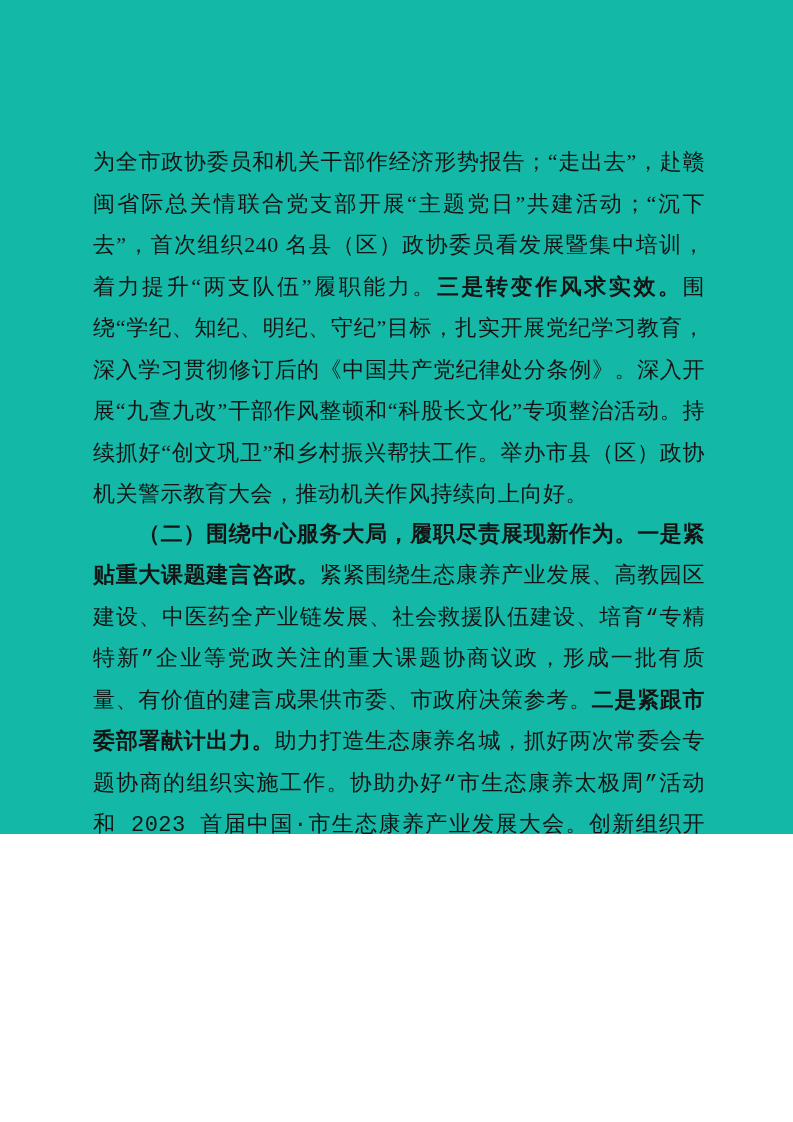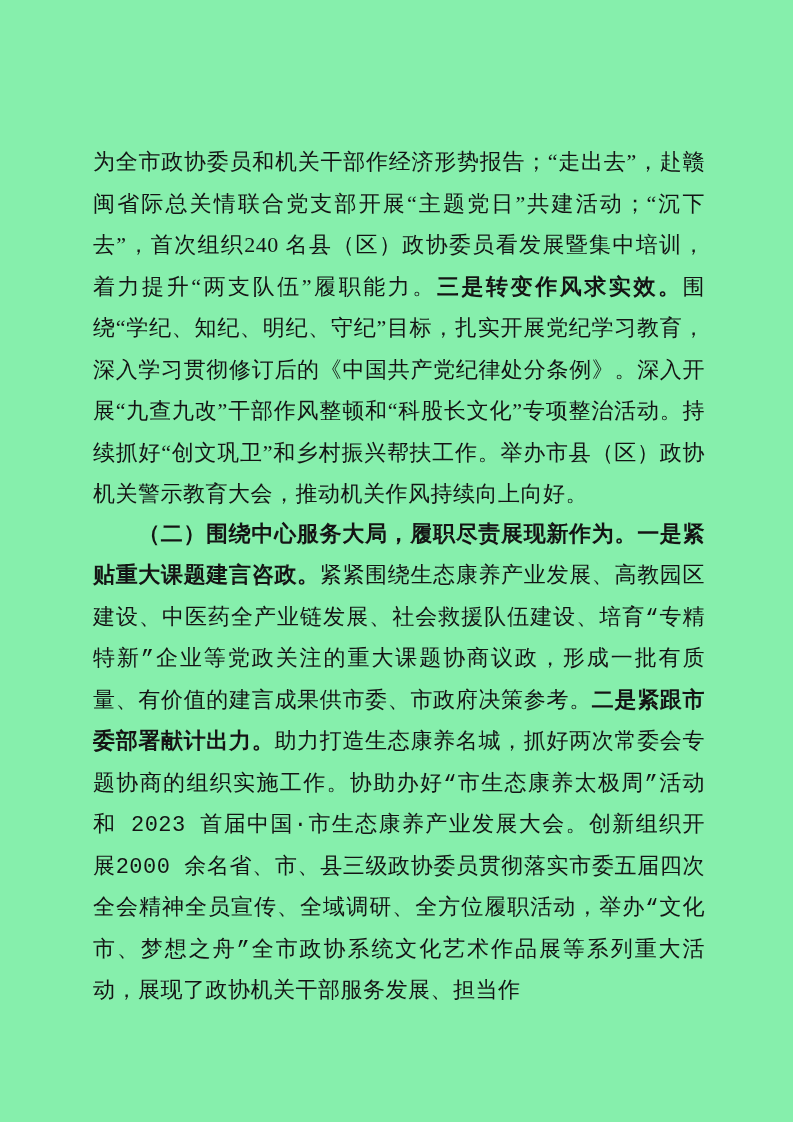--- a/index.html
+++ b/index.html
@@ -3,22 +3,22 @@
 <meta charset="utf-8">
 <style>
   html, body {
     margin: 0;
     padding: 0;
     background: #ffffff;
   }
   .page {
     position: relative;
     width: 793px;
-    height: 1122px;
-    background: #86efac;
+    height: 834px;
+    background: #14b8a6;
     overflow: hidden;
     font-family: "Liberation Serif", "DejaVu Serif", serif;
   }
   .text-block {
     position: absolute;
     left: 93px;
     top: 141px;
     width: 612px;
     color: #141414;
     font-size: 22px;

